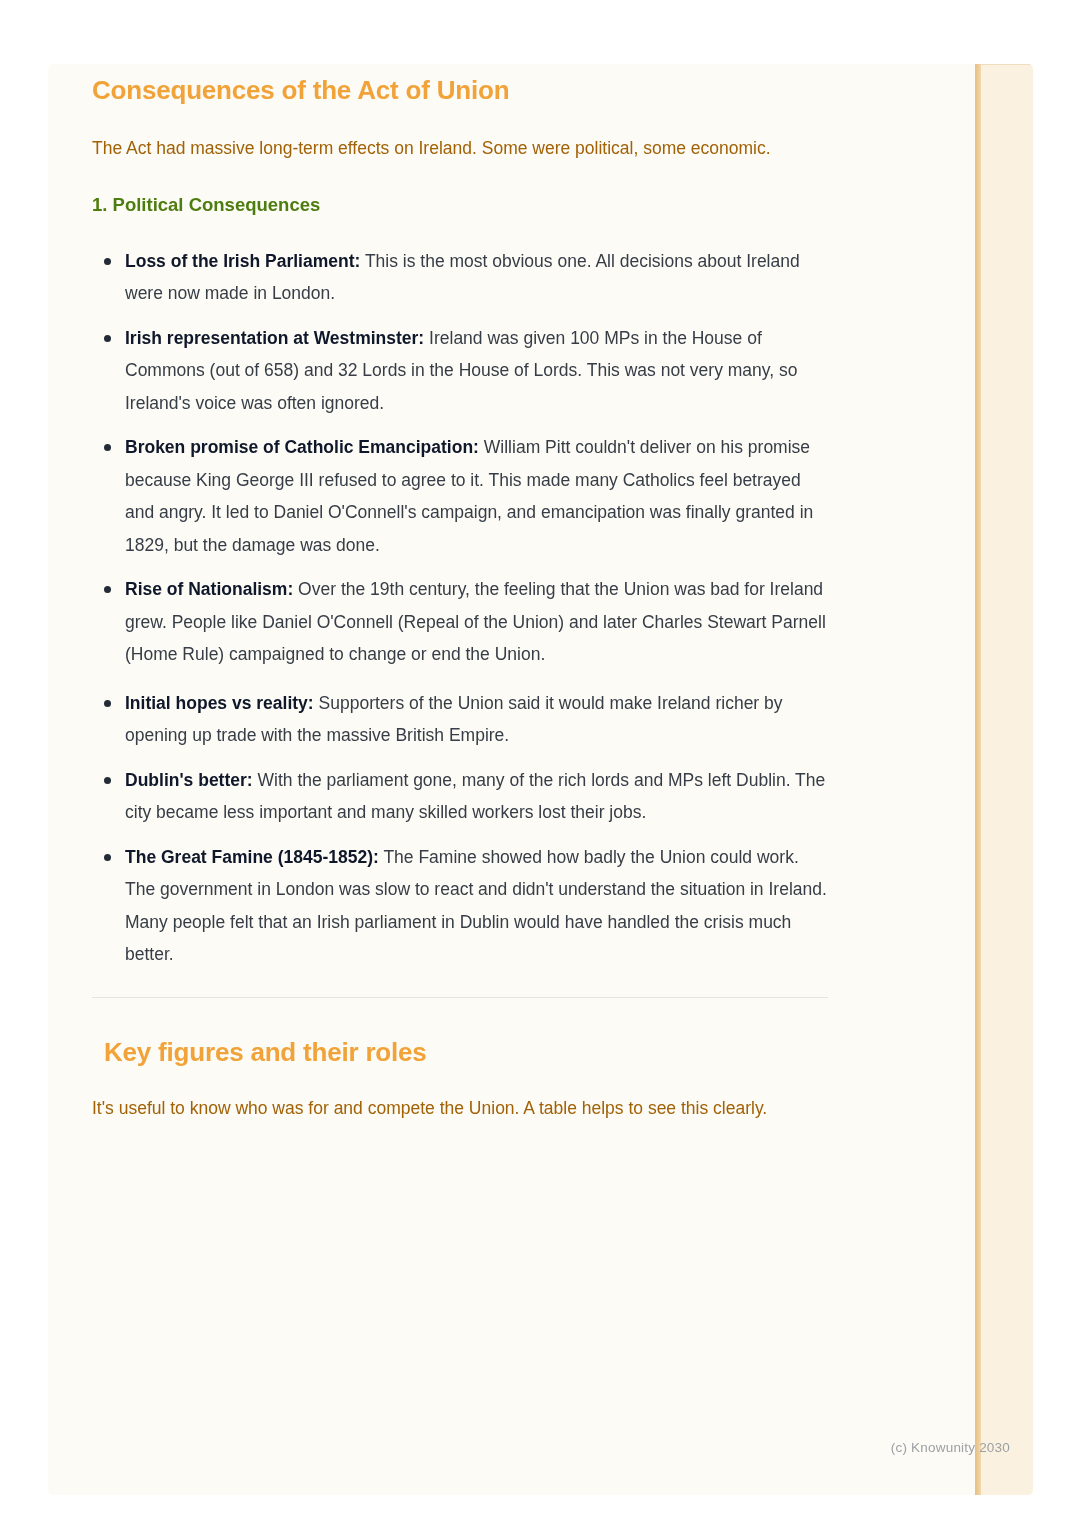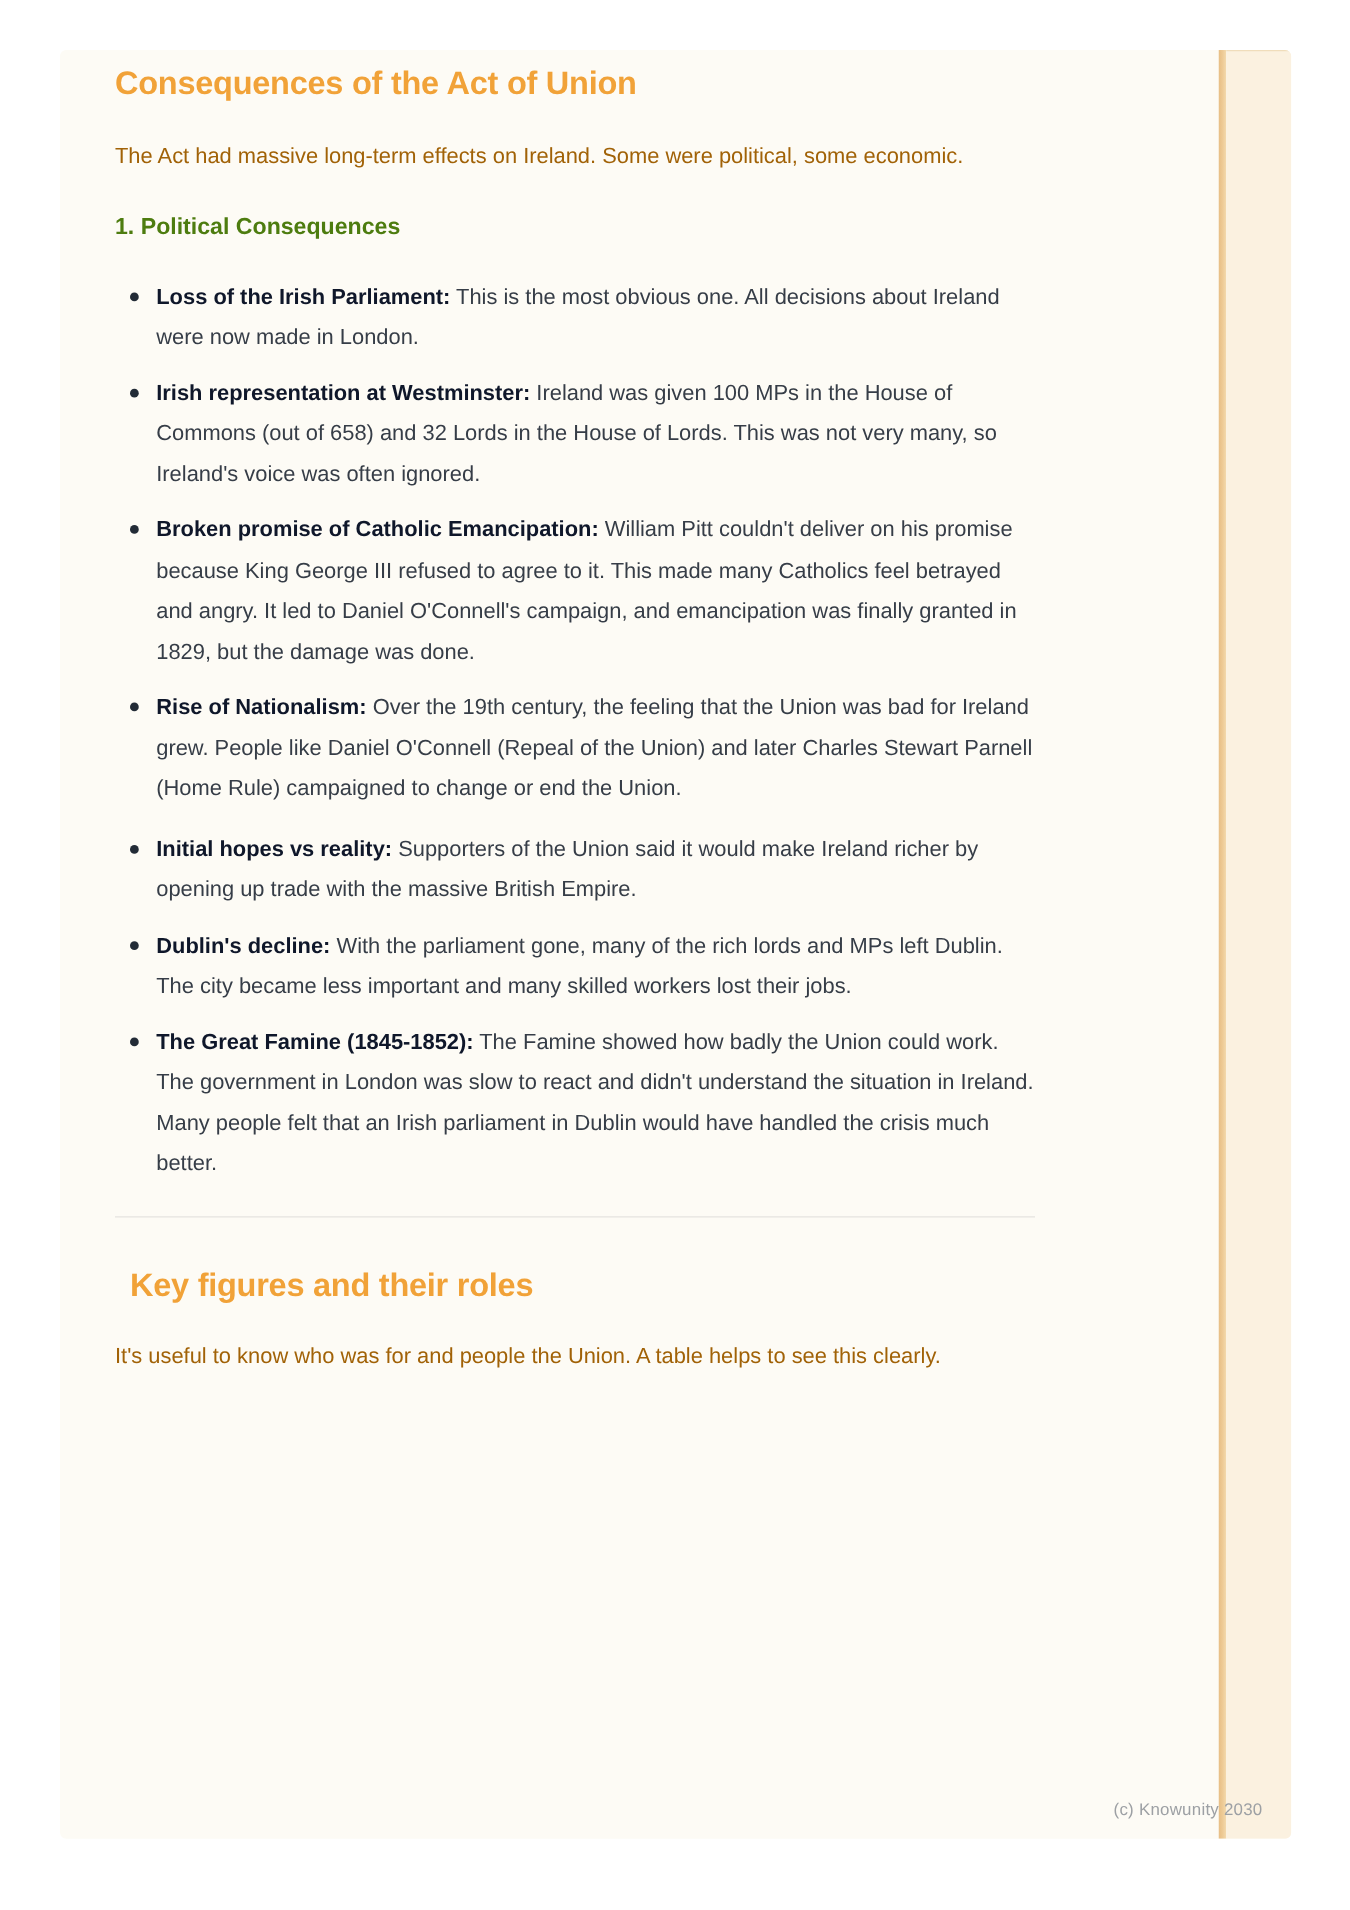--- a/index.html
+++ b/index.html
@@ -5,21 +5,21 @@
   * { margin: 0; padding: 0; box-sizing: border-box; }
   html, body {
     width: 1080px; height: 1528px;
     background: #ffffff;
     font-family: "Liberation Sans", sans-serif;
     position: relative;
     overflow: hidden;
   }
   .page-card {
     position: absolute;
-    left: 48px; top: 40px;
+    left: 48px; top: 64px;
     width: 985px; height: 1431px;
     background: #FDFBF5;
     border-radius: 5px;
     overflow: hidden;
   }
   .margin-band {
     position: absolute;
     top: 0; right: 0;
     width: 52px; height: 100%;
     background: #FBF1E0;
@@ -124,26 +124,26 @@
     <ul class="bullet-list">
       <li><span class="lead">Loss of the Irish Parliament:</span> <span>This is the most obvious one. All decisions about Ireland were now made in London.</span></li>
       <li><span class="lead">Irish representation at Westminster:</span> <span>Ireland was given 100 MPs in the House of Commons (out of 658) and 32 Lords in the House of Lords. This was not very many, so Ireland's voice was often ignored.</span></li>
       <li><span class="lead">Broken promise of Catholic Emancipation:</span> <span>William Pitt couldn't deliver on his promise because King George III refused to agree to it. This made many Catholics feel betrayed and angry. It led to Daniel O'Connell's campaign, and emancipation was finally granted in 1829, but the damage was done.</span></li>
       <li><span class="lead">Rise of Nationalism:</span> <span>Over the 19th century, the feeling that the Union was bad for Ireland grew. People like Daniel O'Connell (Repeal of the Union) and later Charles Stewart Parnell (Home Rule) campaigned to change or end the Union.</span></li>
     </ul>
 
 
     <ul class="bullet-list">
       <li><span class="lead">Initial hopes vs reality:</span> <span>Supporters of the Union said it would make Ireland richer by opening up trade with the massive British Empire.</span></li>
-      <li><span class="lead">Dublin's decline:</span> <span>With the parliament gone, many of the rich lords and MPs left Dublin. The city became less important and many skilled workers lost their jobs.</span></li>
+      <li><span class="lead">Dublin's better:</span> <span>With the parliament gone, many of the rich lords and MPs left Dublin. The city became less important and many skilled workers lost their jobs.</span></li>
       <li><span class="lead">The Great Famine (1845-1852):</span> <span>The Famine showed how badly the Union could work. The government in London was slow to react and didn't understand the situation in Ireland. Many people felt that an Irish parliament in Dublin would have handled the crisis much better.</span></li>
     </ul>
 
     <hr class="divider">
 
     <h2 class="doc-heading">Key figures and their roles</h2>
 
-    <p class="intro last">It's useful to know who was for and people the Union. A table helps to see this clearly.</p>
+    <p class="intro last">It's useful to know who was for and compete the Union. A table helps to see this clearly.</p>
 
   </div>
 </div>
 
 <div class="watermark">(c) Knowunity 2030</div>
 
 </body></html>

